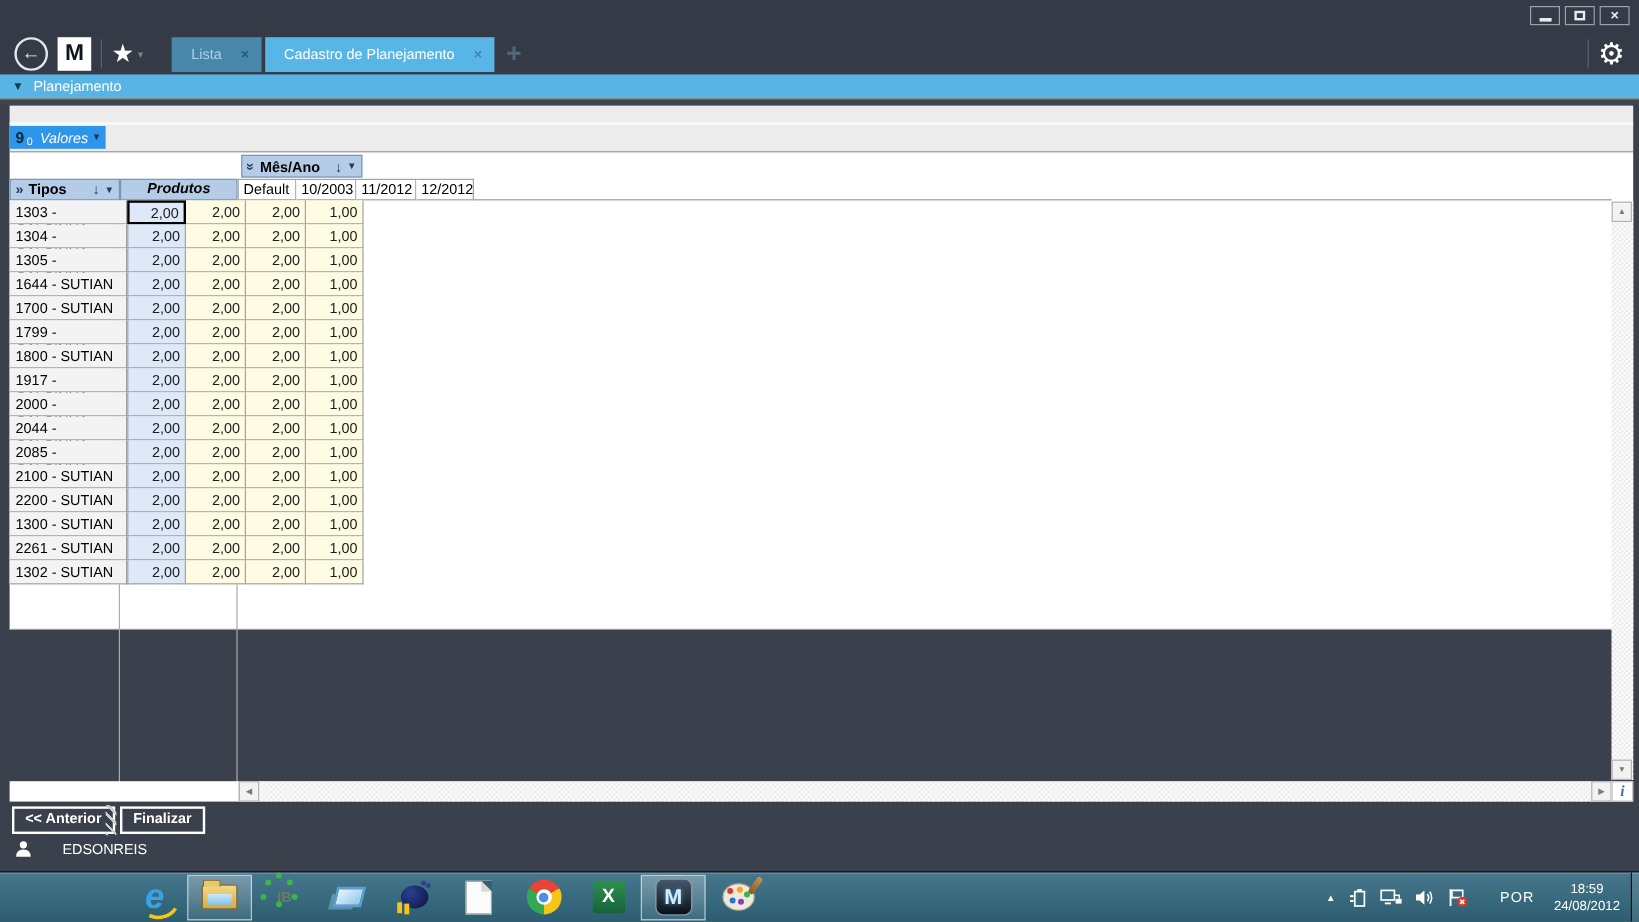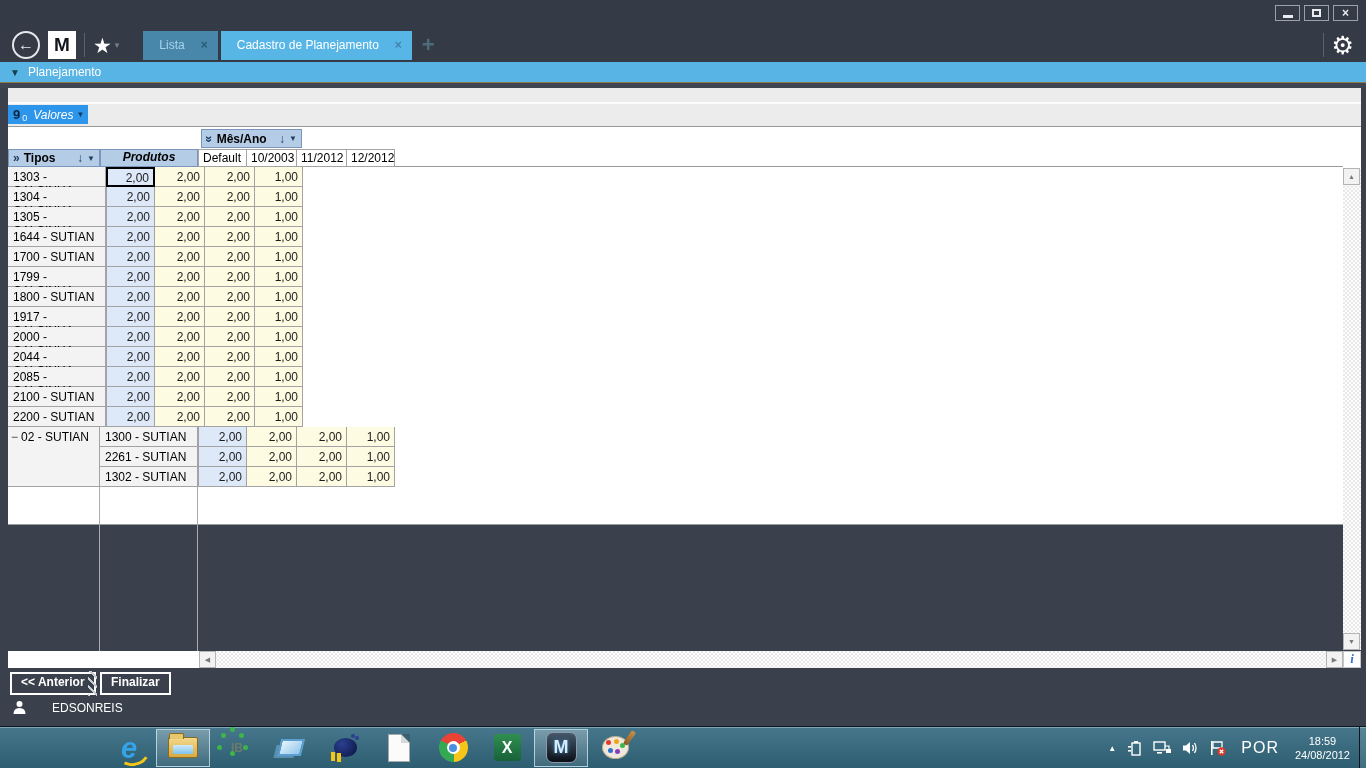--- a/index.html
+++ b/index.html
@@ -168,21 +168,21 @@
   .ic-paint { width:27px; height:23px; background:#efe9dc; border:1px solid #b8ab90; border-radius:50%;
               position:relative; }
   .ic-paint::before { content:""; position:absolute; left:3px; top:3px; width:5px; height:5px; border-radius:50%;
                       background:#e23b2e; box-shadow:8px -1px 0 #f5a51d, 14px 3px 0 #3db54a, 2px 8px 0 #2e6fd0, 9px 9px 0 #8a3bc0; }
   .ic-paint::after { content:""; position:absolute; right:-4px; top:-7px; width:5px; height:16px;
                      background:linear-gradient(#c8924a,#8a5a20); transform:rotate(35deg); border-radius:2px; }
 
   .tray { position:absolute; right:16px; top:1px; height:40px; display:flex; align-items:center; gap:10px; }
   .trayarrow { color:#fff; font-size:8px; }
   .tray svg { display:block; }
-  .lang { color:#fff; font-size:16px; letter-spacing:1px; margin-left:4px; }
+  .lang { color:#fff; font-size:12px; letter-spacing:1px; margin-left:16px; }
   .clock { color:#fff; font-size:11px; text-align:center; line-height:14px; margin-left:6px; }
   .showdesktop { position:absolute; right:0; top:0; width:7px; height:42px;
                  background:rgba(255,255,255,.10); border-left:1px solid #0d161c; cursor:pointer; }
 </style>
 </head>
 <body>
 
 <div class="screen">
 
   <div class="titlebar">
@@ -364,21 +364,20 @@
               <div class="drow">
                 <div class="pcell">2200 - SUTIAN</div>
                 <div class="vcell col0">2,00</div>
                 <div class="vcell col1">2,00</div>
                 <div class="vcell col2">2,00</div>
                 <div class="vcell col3">1,00</div>
               </div>
             </div>
           </div>
           <div class="pgroup">
-            <div class="gcell"><span class="gcollapse">−</span><span>02 - SUTIAN</span></div>
             <div class="grows">
               <div class="drow">
                 <div class="pcell">1300 - SUTIAN</div>
                 <div class="vcell col0">2,00</div>
                 <div class="vcell col1">2,00</div>
                 <div class="vcell col2">2,00</div>
                 <div class="vcell col3">1,00</div>
               </div>
               <div class="drow">
                 <div class="pcell">2261 - SUTIAN</div>

